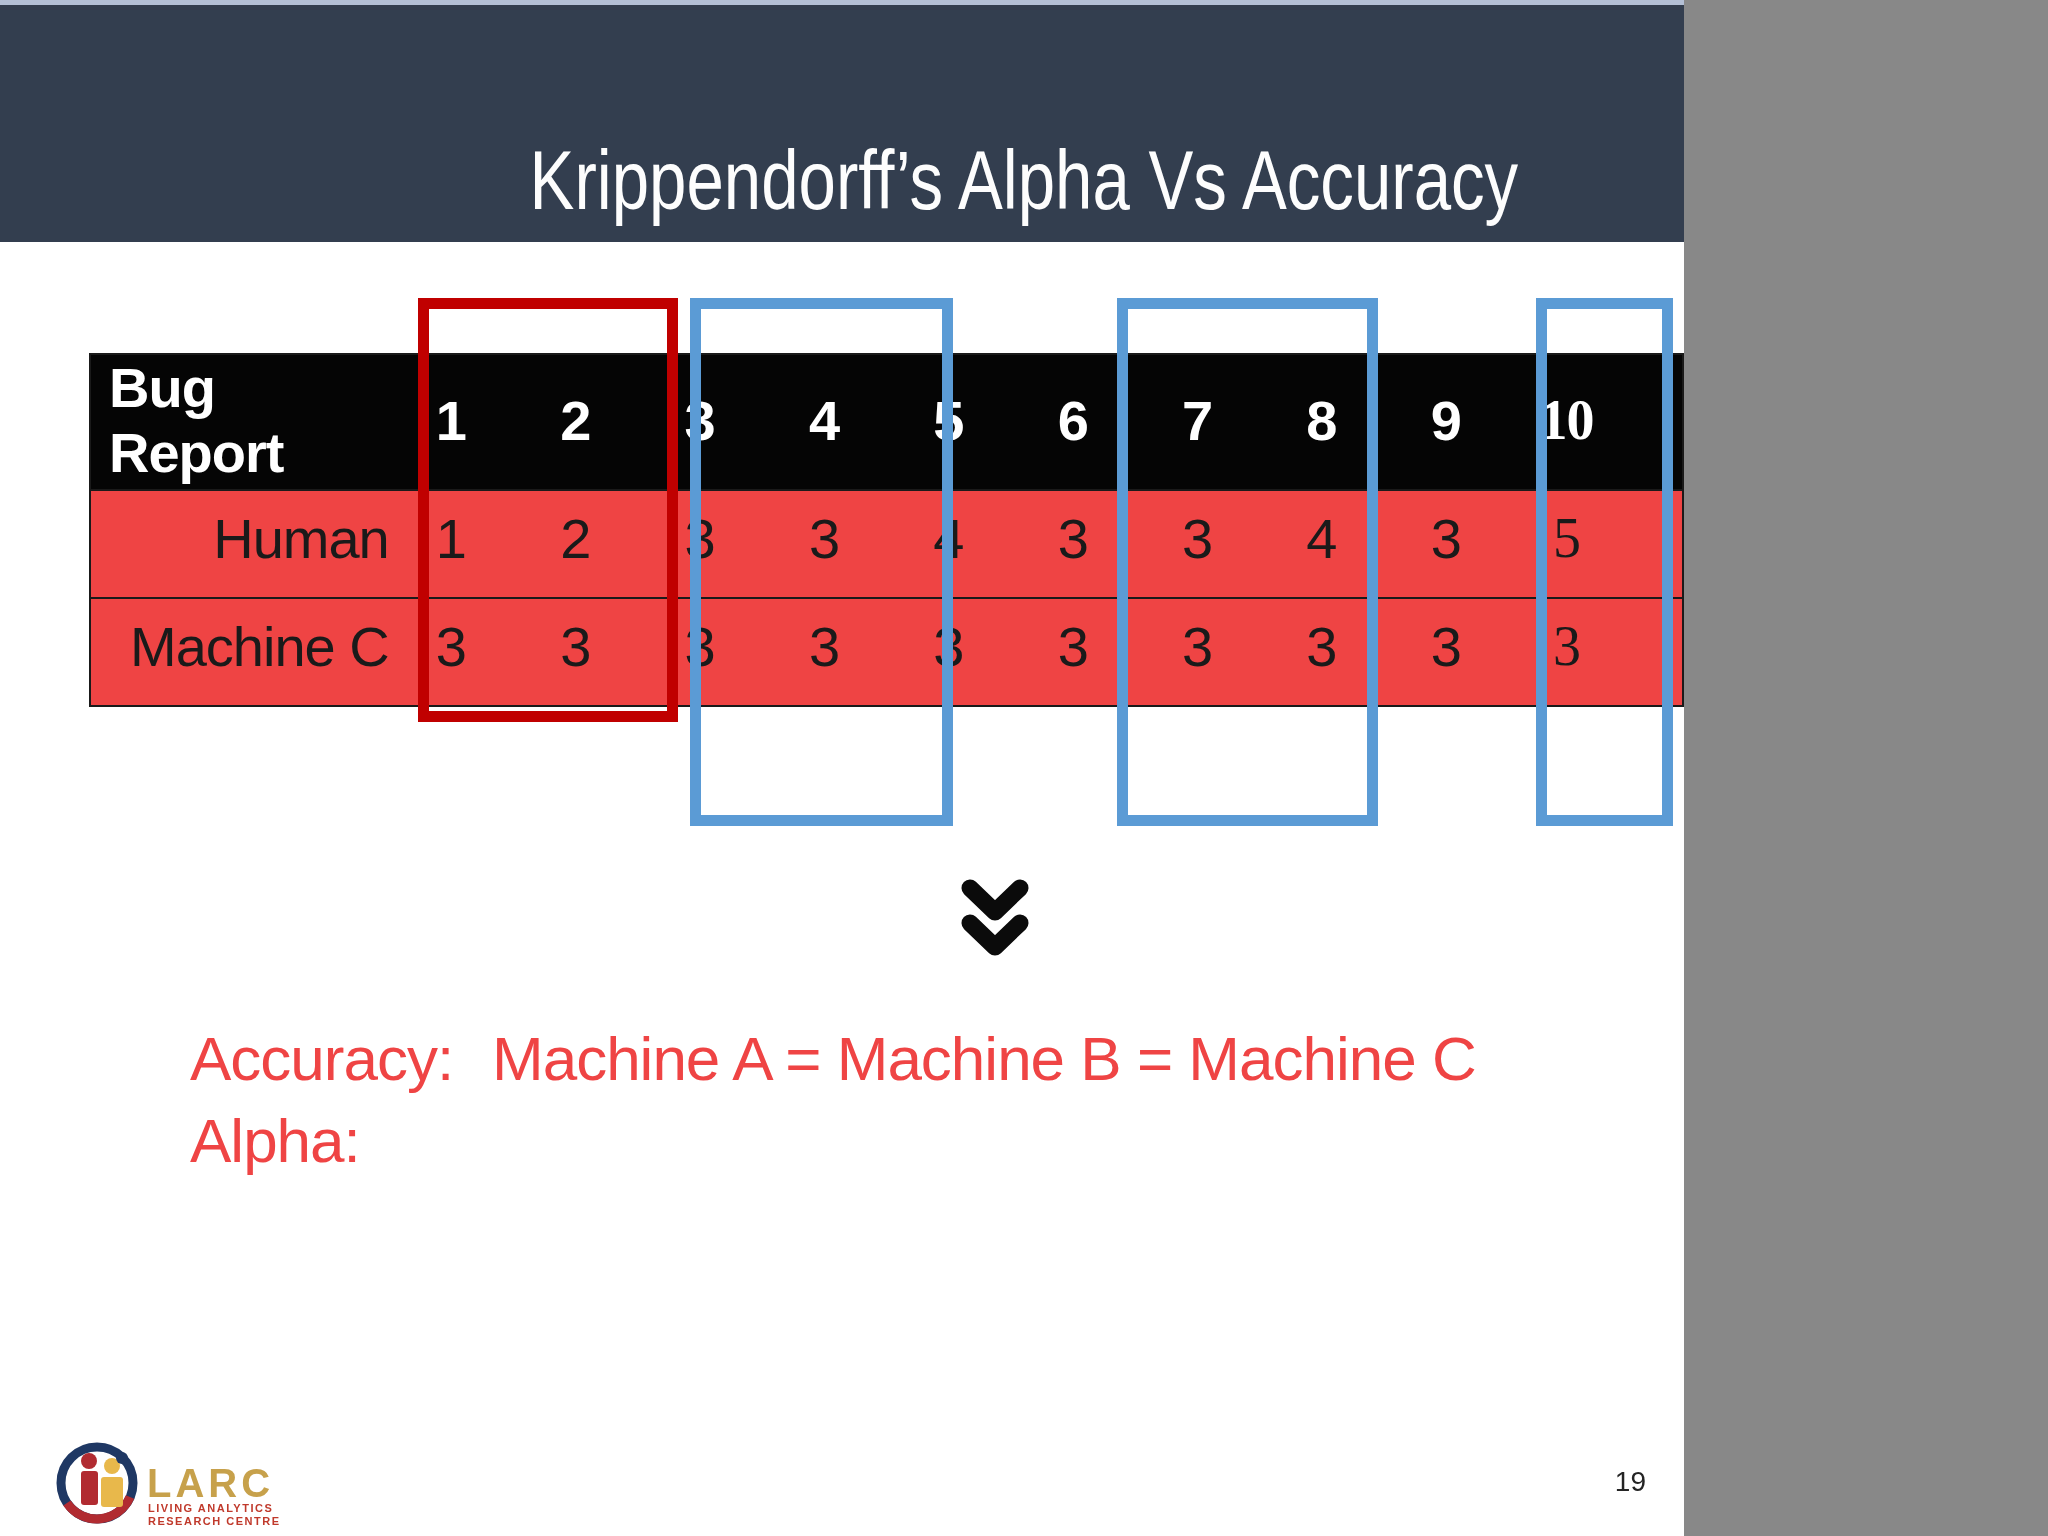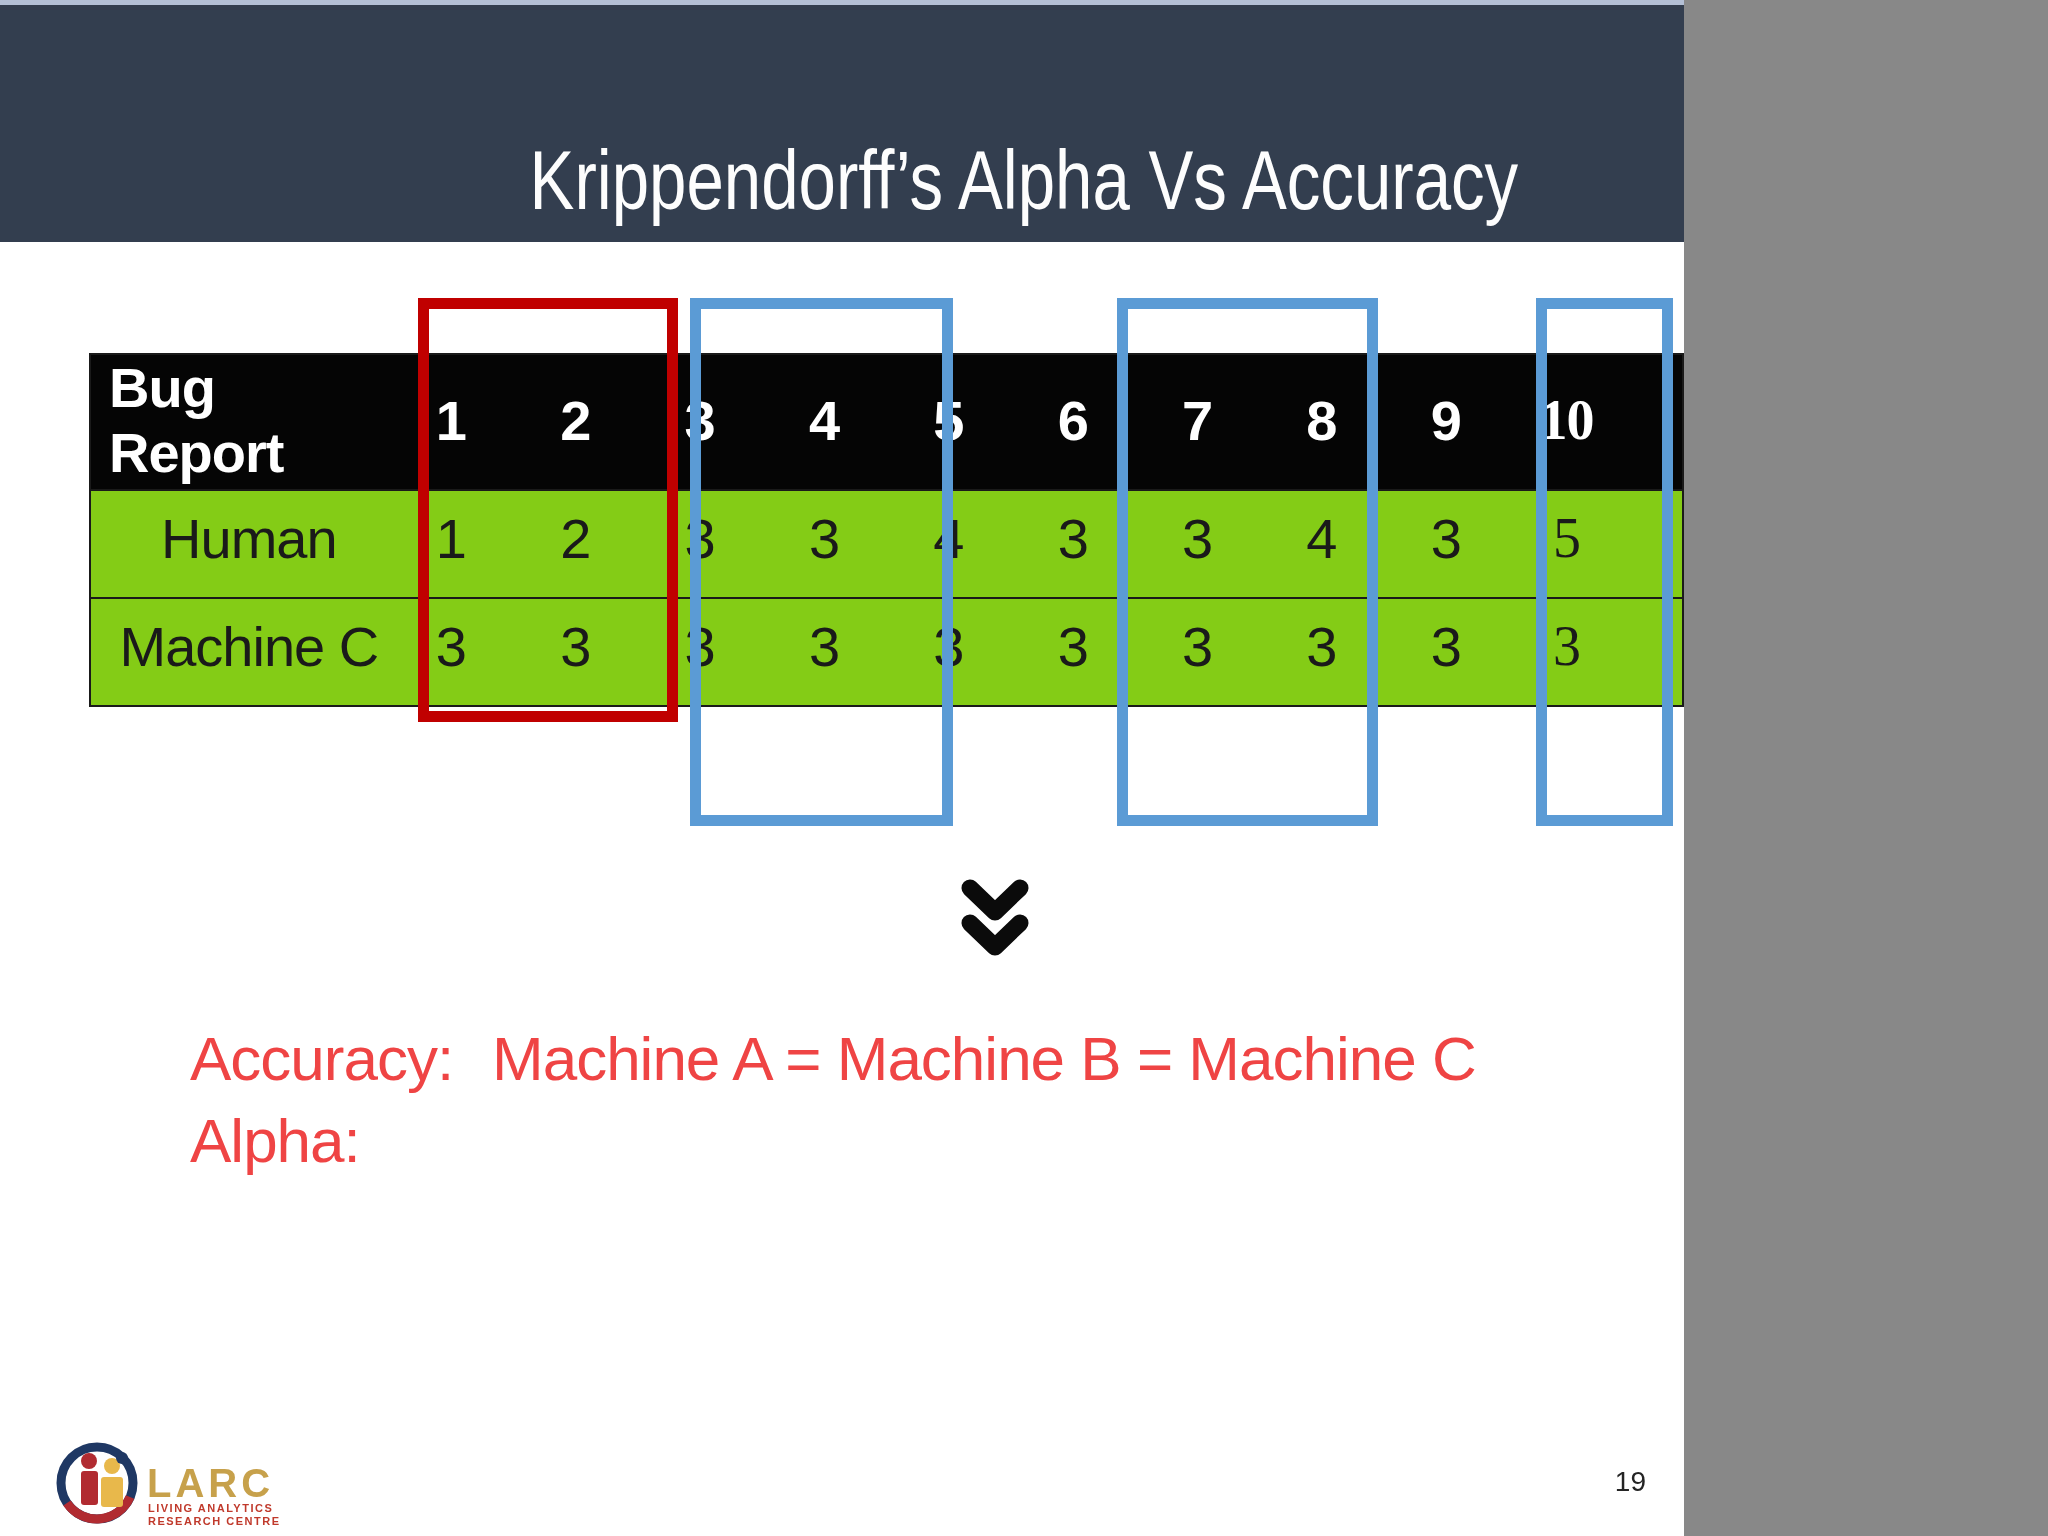--- a/index.html
+++ b/index.html
@@ -18,36 +18,36 @@
   }
   .slide-title {
     display:inline-block; color:#fdfdfd; font-size:84px; font-weight:400;
     line-height:1; padding-bottom:20px; white-space:nowrap;
     transform:scaleX(0.80); transform-origin:center bottom;
   }
   
   .data-table-wrap { position:absolute; left:89px; top:353px; }
   table.data-table {
     border-collapse:collapse; table-layout:fixed;
-    border:2px solid #1a1a1a; background:#84cc16;
+    border:2px solid #1a1a1a; background:#ef4444;
     font-size:56px; letter-spacing:-1px;
   }
   table.data-table col.c-label { width:312px; }
   table.data-table col.c-num   { width:141px; }
   table.data-table col.c-last  { width:186px; }
   tr.head-row th {
     background:#050505; color:#ffffff; font-weight:700;
     height:94px; vertical-align:middle; padding:0 0 4px 0; text-align:center;
   }
   tr.head-row th.lbl { text-align:left; padding-left:18px; }
   tr.body-row td {
     height:94px; vertical-align:middle; text-align:center;
     padding:0 0 12px 0; border-top:2px solid #1a1a1a; font-weight:400;
   }
-  tr.body-row td.lbl { text-align:center; padding-left:18px; }
+  tr.body-row td.lbl { text-align:right; padding-left:18px; }
   tr.head-row th:last-child, tr.body-row td:last-child { padding-right:57px;font-family:Liberation Serif, serif; }
   
   .hl-box { position:absolute; box-sizing:border-box; background:transparent; }
   .hl-red  { border:11px solid #c00000; left:418px;  top:298px; width:260px; height:424px; }
   .hl-b1   { border:11px solid #5b9bd5; left:690px;  top:298px; width:263px; height:528px; }
   .hl-b2   { border:11px solid #5b9bd5; left:1117px; top:298px; width:261px; height:528px; }
   .hl-b3   { border:11px solid #5b9bd5; left:1536px; top:298px; width:137px; height:528px; }
   
   .chevron { position:absolute; left:960px; top:876px; }
   

